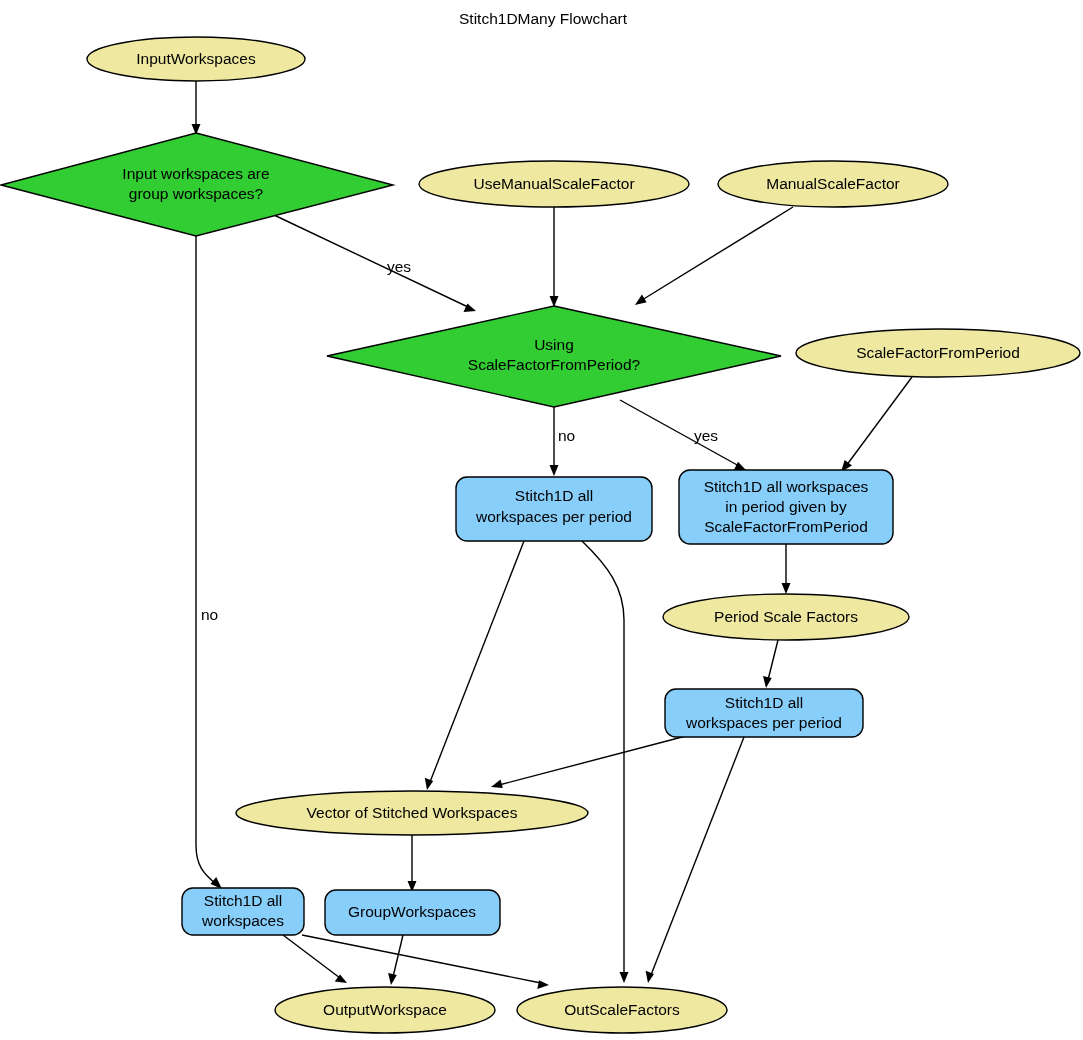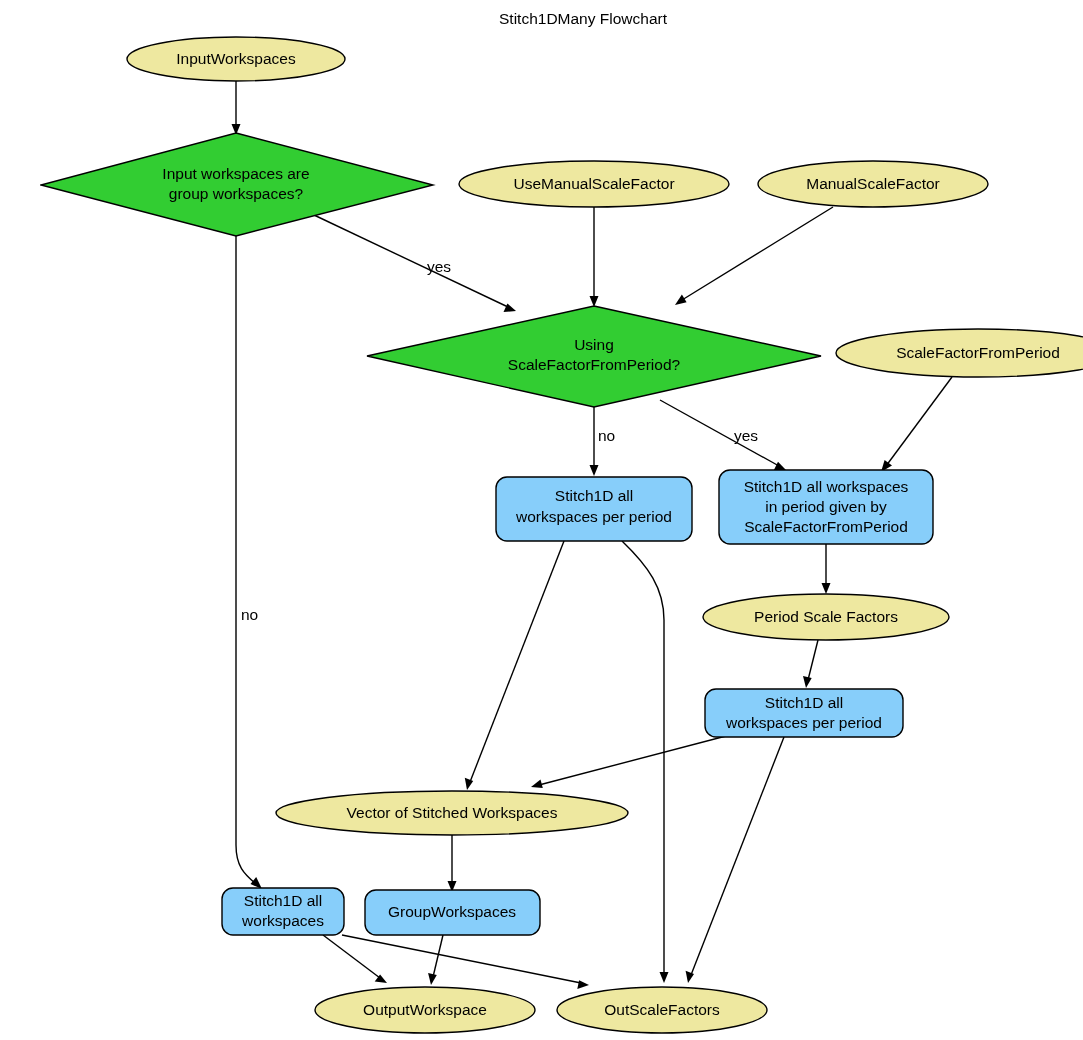--- a/index.html
+++ b/index.html
@@ -10,21 +10,20 @@
   body {
     width: 1083px;
     height: 1040px;
     font-family: "Liberation Sans", sans-serif;
     overflow: hidden;
   }
   #flowchart-root {
     position: relative;
     width: 932px;
     height: 1040px;
-    padding-left: 40px;
   }
   svg#flow-svg {
     display: block;
     width: 1083px;
     height: 1040px;
   }
   .node-shape {
     stroke: #000000;
     stroke-width: 1.4;
   }

